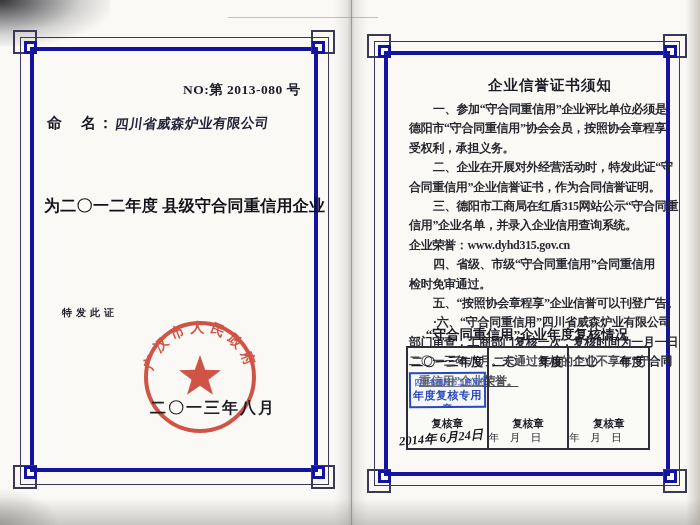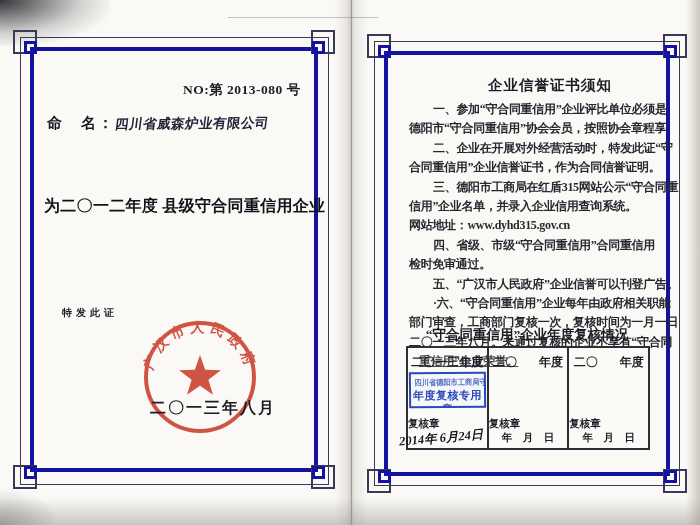--- a/index.html
+++ b/index.html
@@ -60,24 +60,24 @@
   .rt-col:last-child { border-right:none; }
   .rt-year { text-align:center; margin-top:6px; font-size:12px; font-weight:bold; white-space:nowrap; }
   .year-hand { display:inline-block; min-width:22px; transform:skewX(-12deg) rotate(-3deg); }
   .year-gap { display:inline-block; min-width:22px; }
   .stamp { position:absolute; left:1px; top:24px; width:77px; height:36px; box-sizing:border-box;
     border:2px solid #2b49bd; color:#2b49bd; text-align:center; transform:rotate(-.5deg);
     background:rgba(230,238,255,.25); overflow:hidden; }
   .stamp-l1 { font-size:8px; line-height:11px; margin-top:3px; white-space:nowrap;
     transform:scaleX(.9); font-weight:bold; opacity:.8; }
   .stamp-l2 { font-size:11px; font-weight:bold; line-height:14px; letter-spacing:.5px; }
-  .fk-label { position:absolute; bottom:17px; width:100%; text-align:left;
+  .fk-label { position:absolute; bottom:17px; width:100%; text-align:center;
     font-size:10.5px; font-weight:bold; }
-  .fk-ymd { position:absolute; bottom:3px; width:100%; text-align:center;
-    font-size:10.5px; font-weight:bold; }
+  .fk-ymd { position:absolute; bottom:3px; width:100%; text-align:left;
+    font-size:10.5px; font-weight:normal; }
   .hand-date { position:absolute; bottom:2px; left:-9px; width:105px; font-size:12.5px;
     font-weight:bold; font-style:italic; transform:rotate(-5deg); color:#15151d; white-space:nowrap; }
 </style>
 </head>
 <body>
 
 <div class="abs fold"></div>
 <div class="abs fold-line"></div>
 <div class="abs crease-top"></div>
 <div class="abs shade-topleft"></div>
@@ -130,29 +130,30 @@
   </text>
 </svg>
 
 <div class="abs date-line">二〇一三年八月</div>
 
 <div class="abs notice-title">企业信誉证书须知</div>
 
 <div class="abs notice-body">
   <div class="nl ind">一、参加“守合同重信用”企业评比单位必须是</div>
   <div class="nl">德阳市“守合同重信用”协会会员，按照协会章程享</div>
+  <div class="nl">受权利，承担义务。</div>
   <div class="nl ind">二、企业在开展对外经营活动时，特发此证“守</div>
   <div class="nl">合同重信用”企业信誉证书，作为合同信誉证明。</div>
   <div class="nl ind">三、德阳市工商局在红盾315网站公示“守合同重</div>
   <div class="nl">信用”企业名单，并录入企业信用查询系统。</div>
-  <div class="nl">网站地址：www.dyhd315.gov.cn</div>
+  <div class="nl">企业荣誉：www.dyhd315.gov.cn</div>
   <div class="nl ind">四、省级、市级“守合同重信用”合同重信用</div>
   <div class="nl">检时免审通过。</div>
-  <div class="nl ind">五、“广汉市人民政府”企业信誉可以刊登广告。</div>
-  <div class="nl ind">·六、“守合同重信用”企业每年由政府相关职能</div>
+  <div class="nl ind">五、“按照协会章程享”企业信誉可以刊登广告。</div>
+  <div class="nl ind">·六、“守合同重信用”四川省威森炉业有限公司</div>
   <div class="nl">部门审查，工商部门复核一次，复核时间为一月一日</div>
   <div class="nl">二〇一三年八月。未通过复核的企业不享有“守合同</div>
   <div class="nl ind-sm">重信用”企业荣誉。</div>
 </div>
 
 <div class="abs review-title">“守合同重信用”企业年度复核情况</div>
 
 <div class="abs review-table">
 
   <div class="rt-col">

